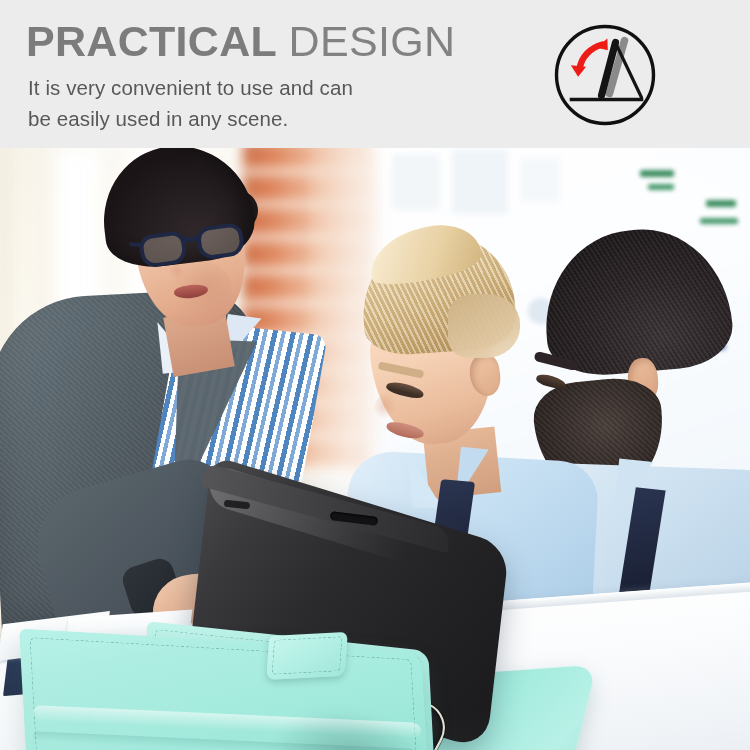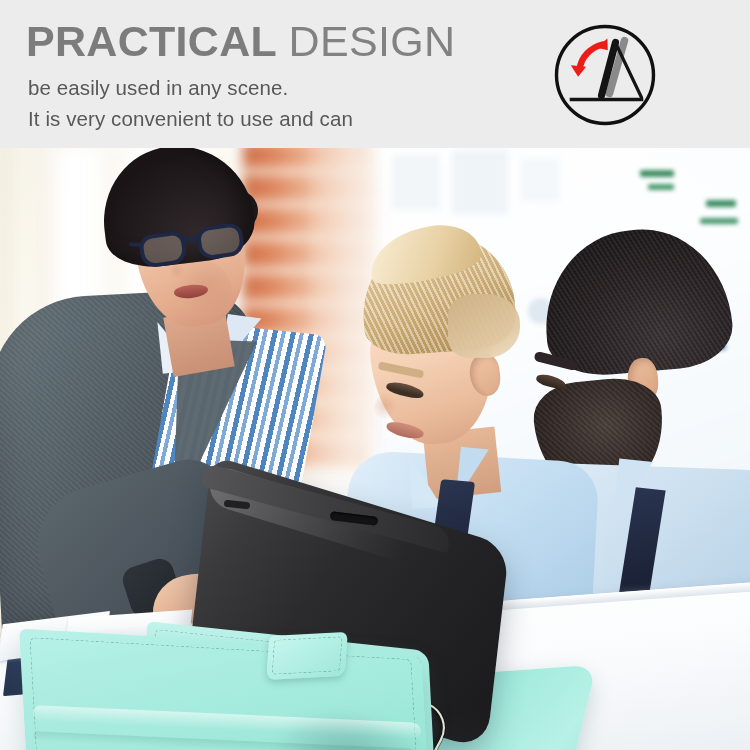--- a/index.html
+++ b/index.html
@@ -677,22 +677,22 @@
 </head>
 <body>
 
 <div id="stage">
 
   <div id="header">
 
     <div id="header-text">
       <h1 id="headline"><span class="hl-strong">PRACTICAL</span><span> </span><span class="hl-light">DESIGN</span></h1>
       <p id="subhead">
+        <span class="sh-line">It is very convenient to use and can</span>
         <span class="sh-line">be easily used in any scene.</span>
-        <span class="sh-line">It is very convenient to use and can</span>
       </p>
     </div>
 
     <div id="badge">
       <svg viewBox="0 0 104 104" xmlns="http://www.w3.org/2000/svg">
         <circle cx="52" cy="52" r="48.5" fill="none" stroke="#101010" stroke-width="3.4"></circle>
 
         <path d="M71.5 17.5 L56.5 70.5" stroke="#8a8a8a" stroke-width="7.5" stroke-linecap="round"></path>
 
         <path d="M62.5 19.5 L48.5 72.5" stroke="#141414" stroke-width="7.2" stroke-linecap="round"></path>

